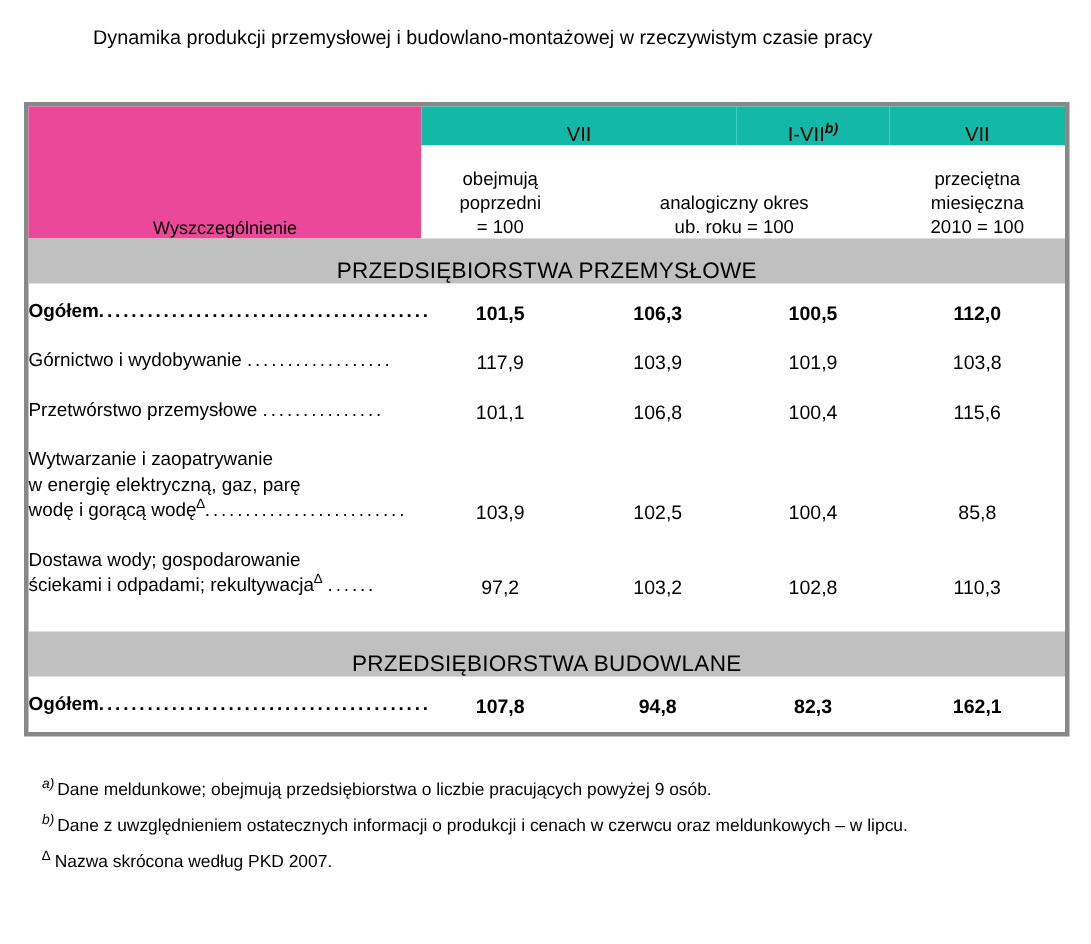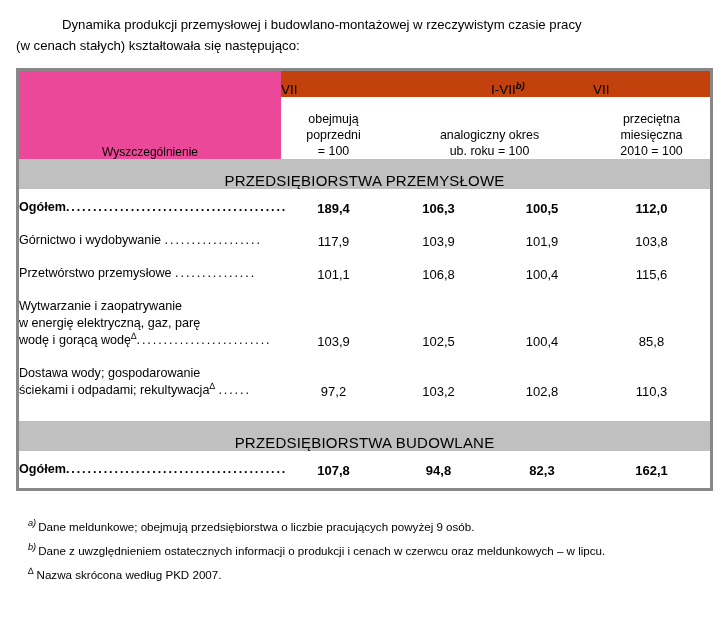--- a/index.html
+++ b/index.html
@@ -55,26 +55,26 @@
   col.c-2     { width: 105px; }
   col.c-3     { width: 102px; }
   col.c-4     { width: 117px; }
 
   
   .vsep-l { border-left: 1px solid #8a8a8a; }
 
   
   .hdr-period {
     height: 26px;
-    text-align: left;
+    text-align: center;
     vertical-align: middle;
     font-size: 13.5px;
     font-weight: bold;
     border-bottom: 1px solid #8a8a8a;
-    background: #c2410c;
+    background: #14b8a6;
   }
   .hdr-period sup {
     font-style: italic;
     font-size: 9.5px;
     font-weight: bold;
     vertical-align: super;
     line-height: 0;
   }
   .hdr-sub {
     height: 62px;
@@ -165,21 +165,20 @@
   }
 </style>
 </head>
 <body>
 
 <div id="page">
 
   <div class="intro">
     <span class="lead"></span><span>Dynamika produkcji przemysłowej i budowlano-montażowej w rzeczywistym czasie pracy</span>
     <br>
-    <span>(w cenach stałych) kształtowała się następująco:</span>
   </div>
 
   <div class="tbl-wrap">
     <table class="dyn">
       <colgroup>
         <col class="c-label">
           <col class="c-1">
           <col class="c-2">
           <col class="c-3">
           <col class="c-4">
@@ -226,21 +225,21 @@
           <td></td>
           <td class="vsep-l"></td>
           <td class="vsep-l"></td>
           <td class="vsep-l"></td>
           <td class="vsep-l"></td>
         </tr>
         <tr>
           <td class="lbl bold">
             <span>Ogółem</span><span class="leader">.........................................</span>
           </td>
-          <td class="val bold vsep-l">189,4</td>
+          <td class="val bold vsep-l">101,5</td>
           <td class="val bold vsep-l">106,3</td>
           <td class="val bold vsep-l">100,5</td>
           <td class="val bold vsep-l">112,0</td>
         </tr>
 
         <tr class="spacer">
           <td></td>
           <td class="vsep-l"></td>
           <td class="vsep-l"></td>
           <td class="vsep-l"></td>

